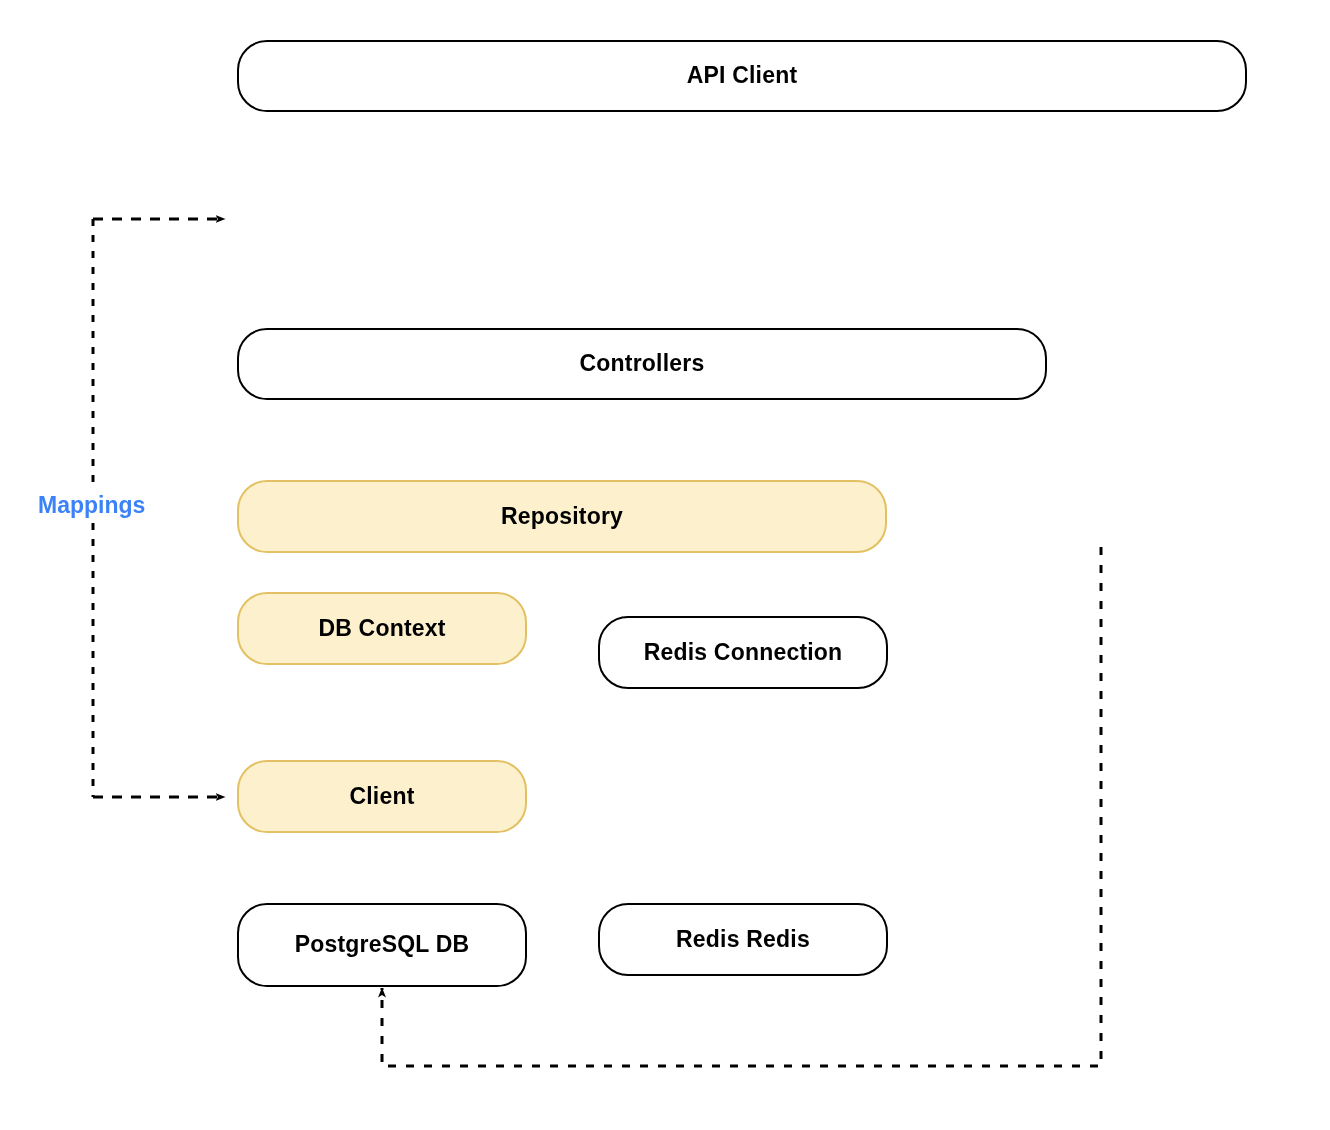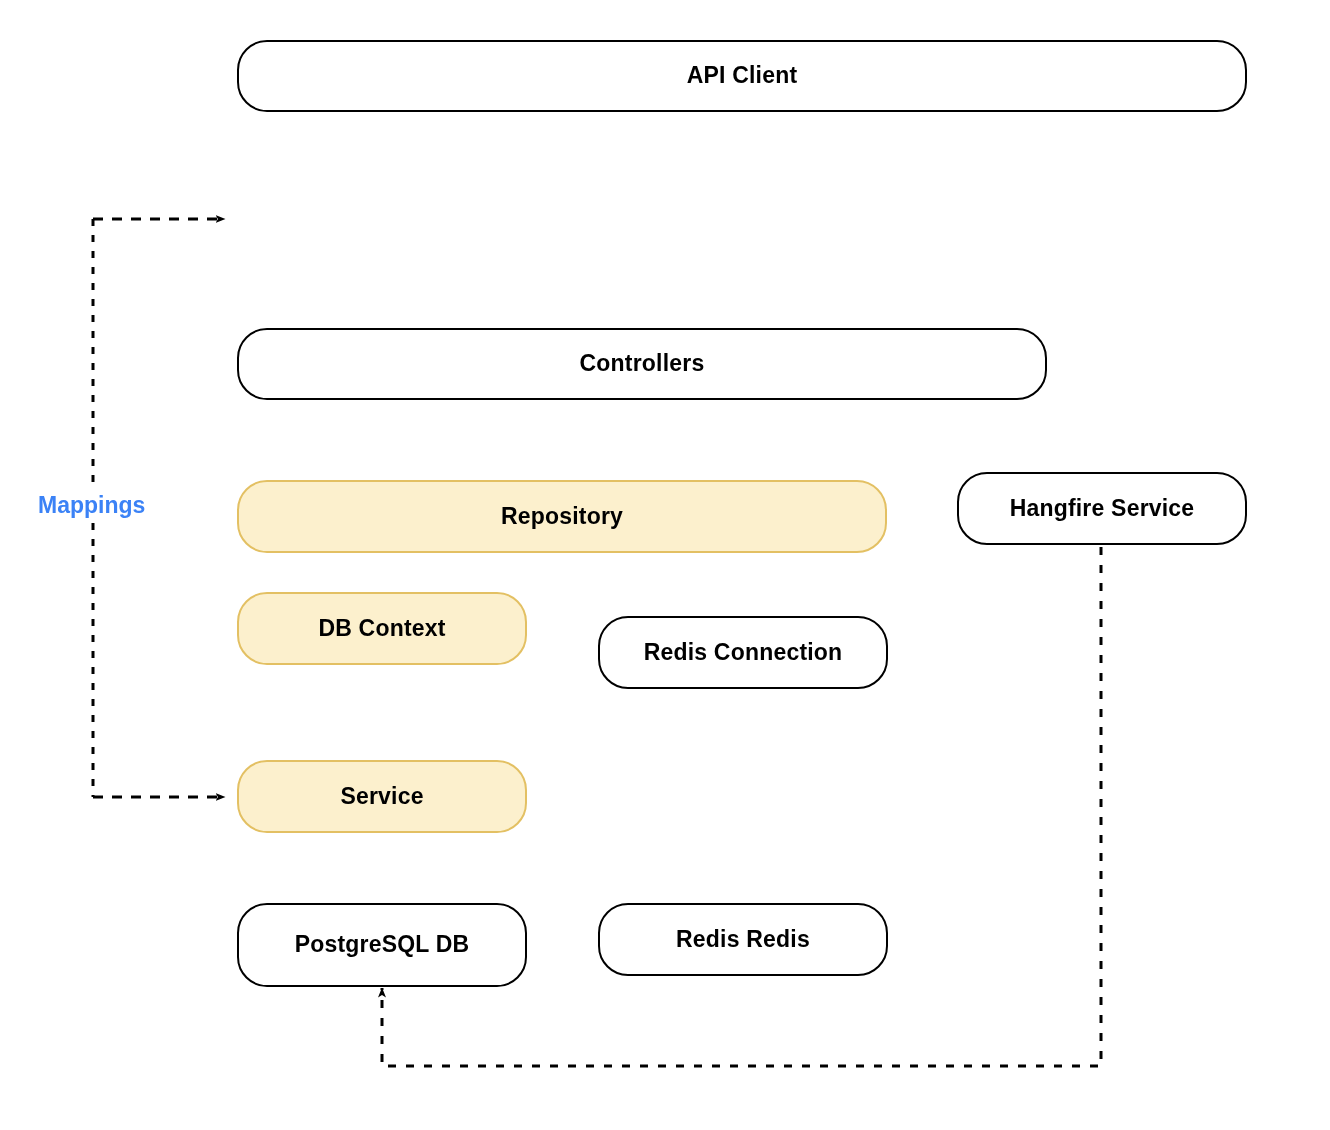--- a/index.html
+++ b/index.html
@@ -89,34 +89,31 @@
 
 
   <div class="node plain" style="left:237px; top:328px; width:810px; height:72px;align-items:center;">
     <span>Controllers</span>
   </div>
 
   <div class="node accent" style="left:237px; top:472px; width:650px;  height:73px;margin-top:8px;">
     <span>Repository</span>
   </div>
 
-  <div class="node plain" style="left:957px; top:472px; width:290px;  height:73px;">
-    <span>Hangfire Service</span>
-  </div>
 
   <div class="node accent" style="left:237px; top:592px; width:290px;  height:73px;">
     <span>DB Context</span>
   </div>
 
   <div class="node plain" style="left:598px; top:616px; width:290px;  height:73px;">
     <span>Redis Connection</span>
   </div>
 
   <div class="node accent" style="left:237px; top:760px; width:290px;  height:73px;">
-    <span>Service</span>
+    <span>Client</span>
   </div>
 
   <div class="node plain" style="left:237px; top:903px; width:290px;  height:84px;">
     <span>PostgreSQL DB</span>
   </div>
 
   <div class="node plain" style="left:598px; top:903px; width:290px;  height:73px;">
     <span>Redis Redis</span>
   </div>
 

